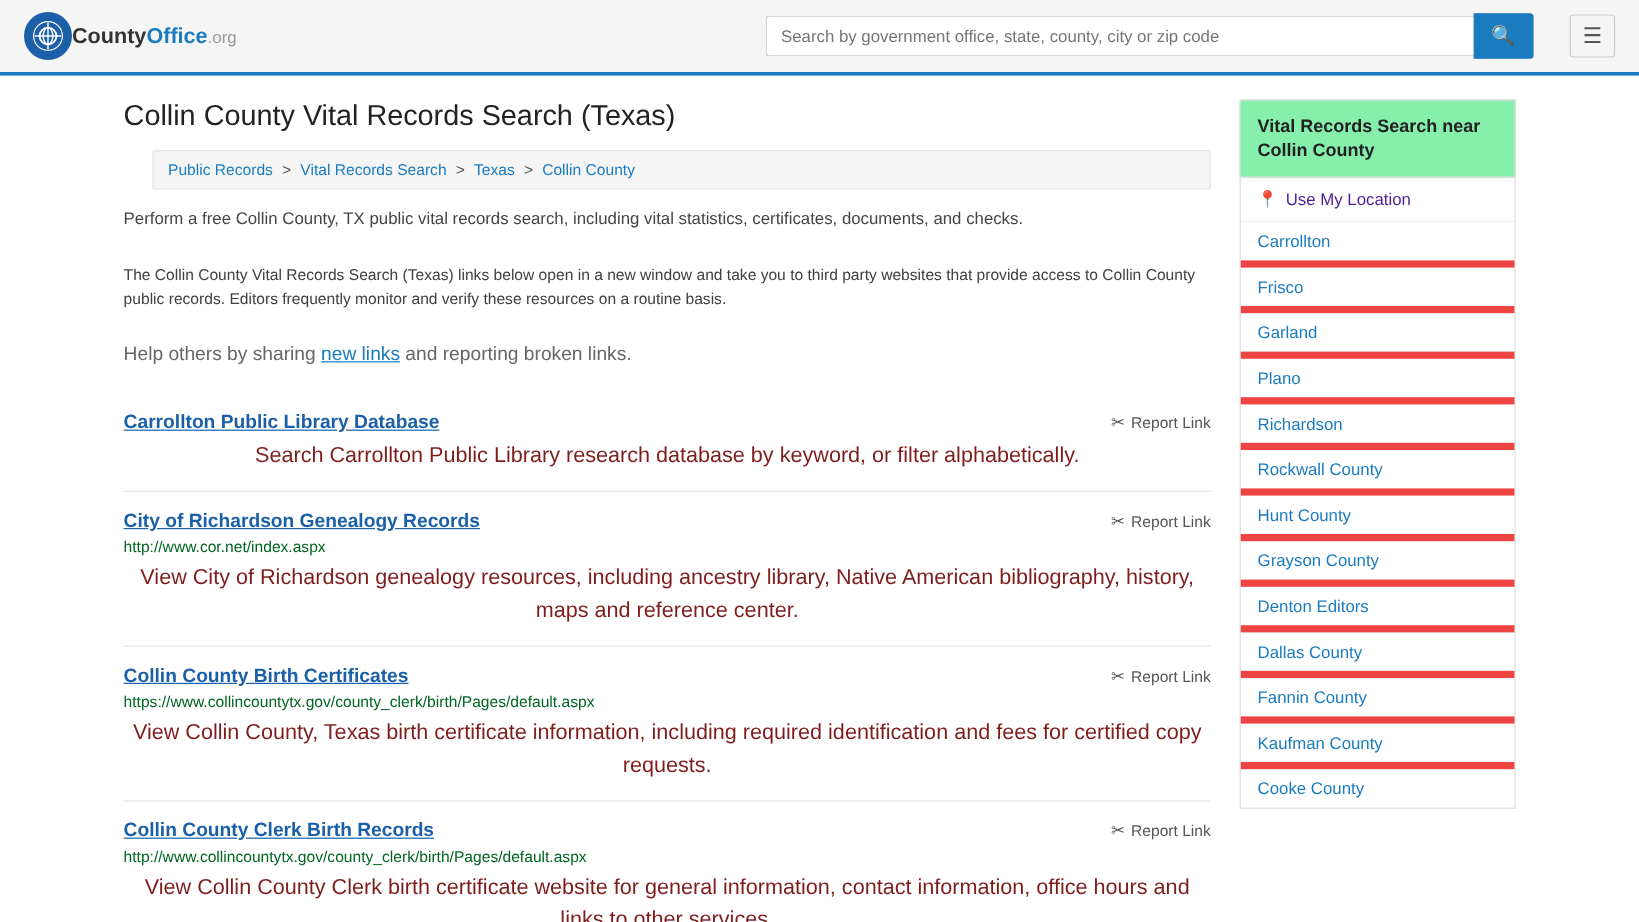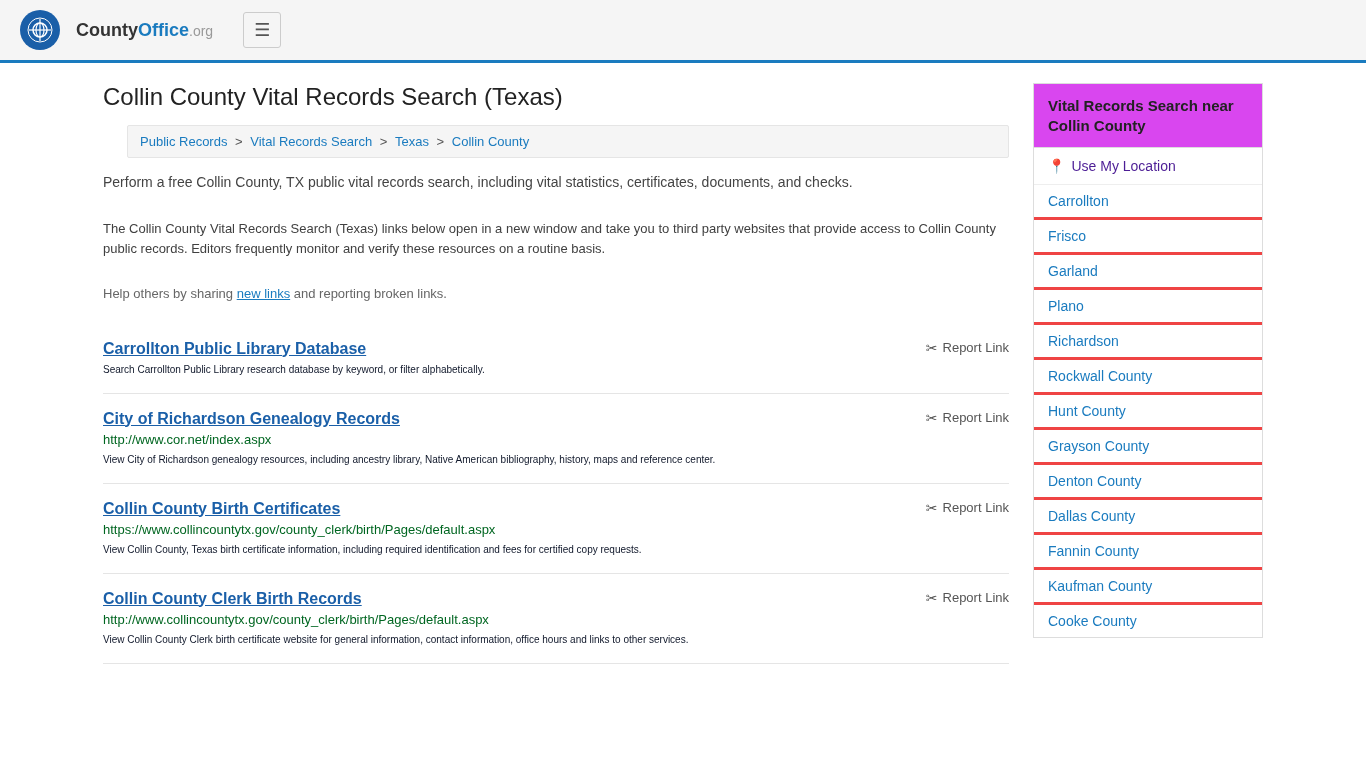--- a/index.html
+++ b/index.html
@@ -10,21 +10,21 @@
       background: #f5f5f5;
       border-bottom: 3px solid #1a7bbf;
       padding: 10px 20px;
       display: flex;
       align-items: center;
       gap: 20px;
     }
     #logo-area {
       display: flex;
       align-items: center;
-      gap: 16px;
+      gap: 0;
       text-decoration: none;
     }
     #logo-circle {
       width: 40px;
       height: 40px;
       border-radius: 50%;
       background: #1a5fa8;
       display: flex;
       align-items: center;
       justify-content: center;
@@ -114,21 +114,21 @@
       margin-bottom: 10px;
       line-height: 1.5;
     }
     #description2 {
       font-size: 13px;
       color: #404040;
       margin-bottom: 10px;
       line-height: 1.5;
     }
     #description3 {
-      font-size: 13px;
+      font-size: 16px;
       color: #666;
       margin-bottom: 20px;
       line-height: 1.5;
     }
     #description3 a { color: #1a7bbf; }
 
     
     .result-card {
       border-bottom: 1px solid #e5e5e5;
       padding: 16px 0;
@@ -156,47 +156,48 @@
       cursor: pointer;
       white-space: nowrap;
     }
     .report-link-icon { font-size: 14px; }
     .result-url {
       color: #006621;
       font-size: 13px;
       margin-bottom: 5px;
     }
     .result-desc {
-      font-size: 10px;
-      color: #0f172a;
+      font-size: 18px;
+      color: #7f1d1d;
       line-height: 1.5;
+      text-align: center;
     }
 
     
     #sidebar {
       width: 230px;
       flex-shrink: 0;
     }
     #sidebar-header {
-      background: #d946ef;
+      background: #86efac;
       border: 1px solid #ddd;
       padding: 12px 14px;
       font-size: 15px;
       font-weight: bold;
       color: #222;
       line-height: 1.3;
       margin-bottom: 0;
     }
     #sidebar-body {
       border: 1px solid #ddd;
       border-top: none;
     }
     .sidebar-item {
       padding: 8px 14px;
-      border-bottom: 3px solid #ef4444;
+      border-bottom: 6px solid #ef4444;
       font-size: 14px;
     }
     .sidebar-item:last-child { border-bottom: none; }
     .sidebar-item a {
       color: #1a7bbf;
       text-decoration: none;
       cursor: pointer;
     }
     .sidebar-use-location {
       display: flex;
@@ -225,20 +226,26 @@
         <line x1="13" y1="2" x2="13" y2="24" stroke="white" stroke-width="1.2"></line>
         <line x1="2" y1="13" x2="24" y2="13" stroke="white" stroke-width="1.2"></line>
         <ellipse cx="13" cy="13" rx="4" ry="7" fill="none" stroke="white" stroke-width="1.2"></ellipse>
       </svg>
     </div>
     <span id="logo-text">
       County<span>Office</span><span style="color:#999;font-weight:normal;font-size:14px">.org</span>
     </span>
   </a>
 
+  <div id="search-bar-container">
+    <input id="search-input" type="text" placeholder="Search by government office, state, county, city or zip code" style="">
+    <button id="search-button">
+      <span>🔍</span>
+    </button>
+  </div>
   <button id="menu-button">
     <span>☰</span>
   </button>
 </div>
 
 <div id="content-wrapper">
 
   <div id="main-content">
 
     <h1 id="page-title">Collin County Vital Records Search (Texas)</h1>
@@ -341,21 +348,21 @@
       <div class="sidebar-item">
         <a href="#">Rockwall County</a>
       </div>
       <div class="sidebar-item">
         <a href="#">Hunt County</a>
       </div>
       <div class="sidebar-item">
         <a href="#">Grayson County</a>
       </div>
       <div class="sidebar-item">
-        <a href="#">Denton County</a>
+        <a href="#">Denton Editors</a>
       </div>
       <div class="sidebar-item">
         <a href="#">Dallas County</a>
       </div>
       <div class="sidebar-item">
         <a href="#">Fannin County</a>
       </div>
       <div class="sidebar-item">
         <a href="#">Kaufman County</a>
       </div>

